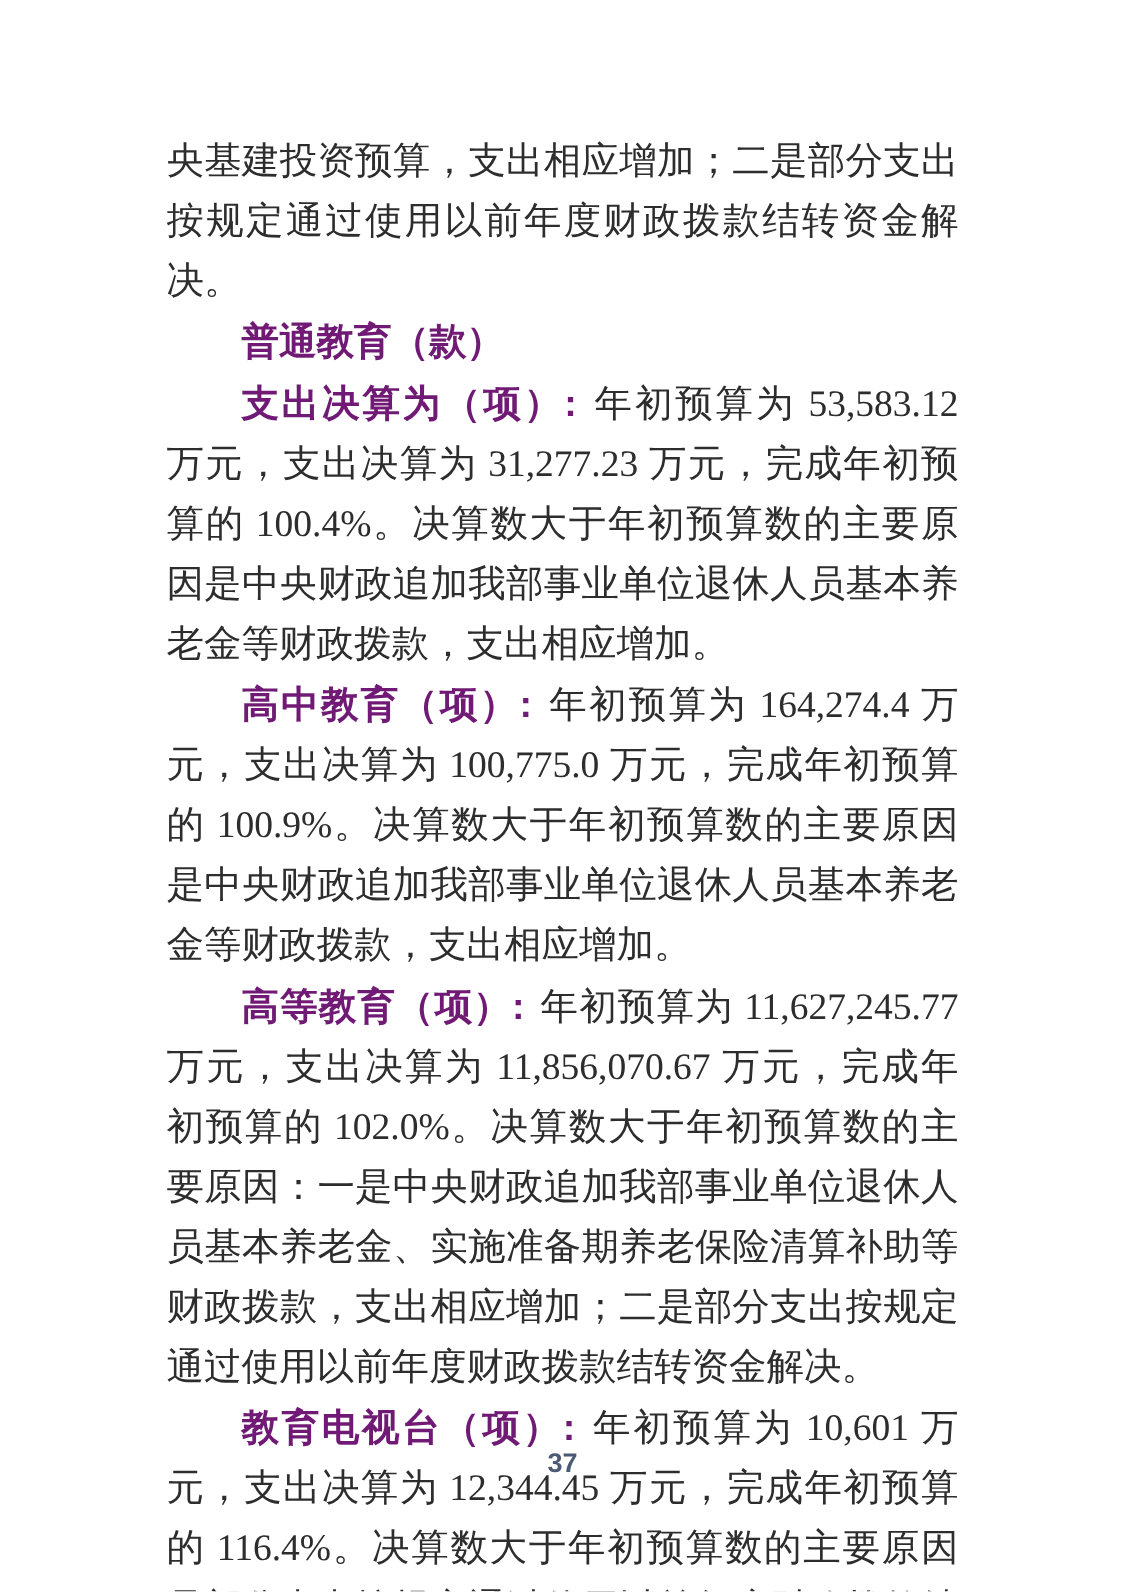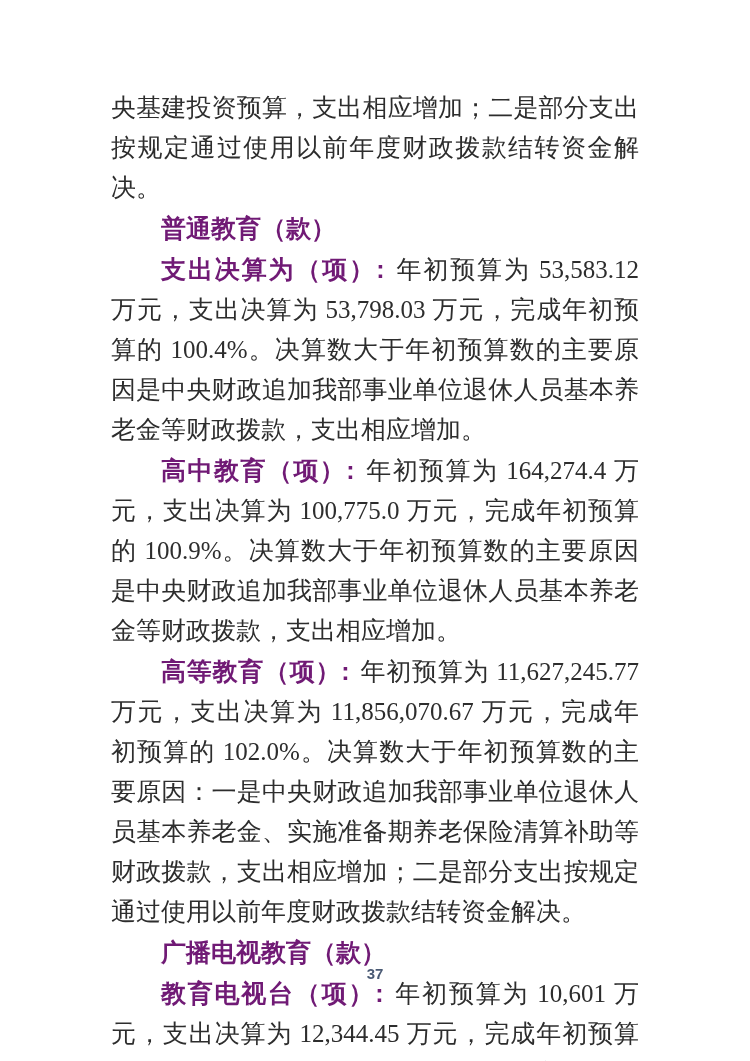--- a/index.html
+++ b/index.html
@@ -44,42 +44,41 @@
   }
   .body-text {
     color: #2d2d2d;
   }
   .page-number {
     position: absolute;
     top: 965px;
     left: 0;
     width: 750px;
     text-align: center;
-    font-size: 15px;
+    font-size: 18px;
     font-weight: 700;
     color: #4a5a74;
     font-family: "Liberation Sans", "DejaVu Sans", sans-serif;
   }
 </style>
 </head>
 <body>
 
 <div class="page">
   <div class="content">
 
     <p class="para continuation"><span class="body-text">央基建投资预算，支出相应增加；二是部分支出按规定通过使用以前年度财政拨款结转资金解决。</span></p>
 
     <p class="para heading"><span class="lead">普通教育（款）</span></p>
 
-    <p class="para"><span class="lead">支出决算为（项）:</span><span class="body-text">年初预算为 53,583.12 万元，支出决算为 53,798.03 万元，完成年初预算的 100.4%。决算数大于年初预算数的主要原因是中央财政追加我部事业单位退休人员基本养老金等财政拨款，支出相应增加。</span></p>
+    <p class="para"><span class="lead">支出决算为（项）:</span><span class="body-text">年初预算为 53,583.12 万元，支出决算为 31,277.23 万元，完成年初预算的 100.4%。决算数大于年初预算数的主要原因是中央财政追加我部事业单位退休人员基本养老金等财政拨款，支出相应增加。</span></p>
 
     <p class="para"><span class="lead">高中教育（项）:</span><span class="body-text">年初预算为 164,274.4 万元，支出决算为 100,775.0 万元，完成年初预算的 100.9%。决算数大于年初预算数的主要原因是中央财政追加我部事业单位退休人员基本养老金等财政拨款，支出相应增加。</span></p>
 
     <p class="para"><span class="lead">高等教育（项）:</span><span class="body-text">年初预算为 11,627,245.77 万元，支出决算为 11,856,070.67 万元，完成年初预算的 102.0%。决算数大于年初预算数的主要原因：一是中央财政追加我部事业单位退休人员基本养老金、实施准备期养老保险清算补助等财政拨款，支出相应增加；二是部分支出按规定通过使用以前年度财政拨款结转资金解决。</span></p>
 
-    <p class="para heading"><span class="lead">广播电视教育（款）</span></p>
 
     <p class="para"><span class="lead">教育电视台（项）:</span><span class="body-text">年初预算为 10,601 万元，支出决算为 12,344.45 万元，完成年初预算的 116.4%。决算数大于年初预算数的主要原因是部分支出按规定通过使用以前年度财政拨款结转资金解决。</span></p>
 
   </div>
 
   <div class="page-number">37</div>
 </div>
 
 </body></html>

